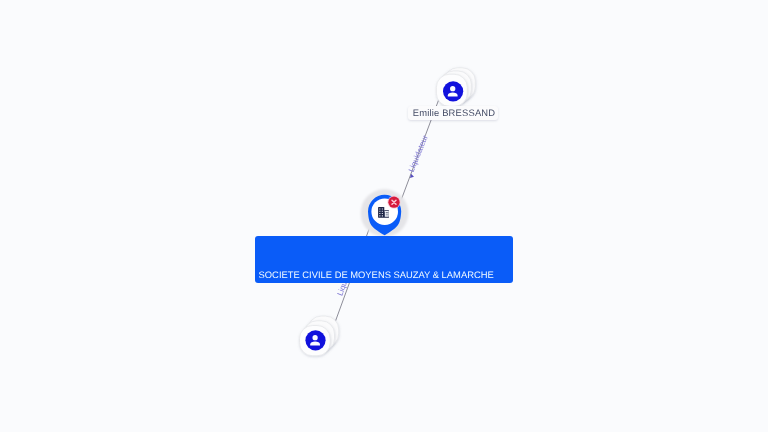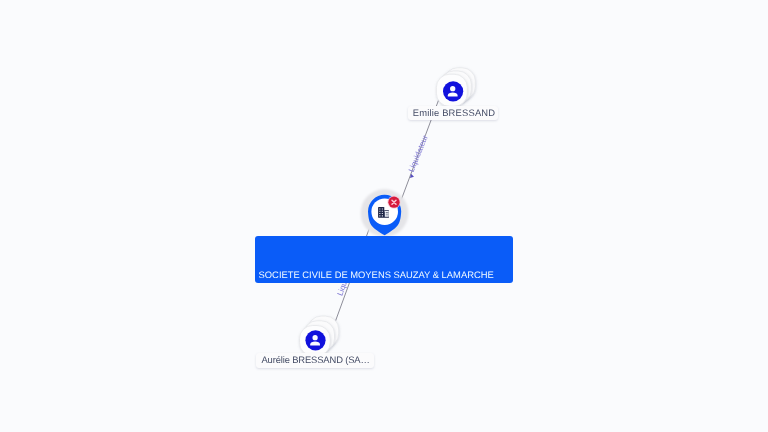--- a/index.html
+++ b/index.html
@@ -110,14 +110,13 @@
     <g>
       <g transform="translate(341.9 296.3) rotate(-69.5)">
         <path d="M 40.4 -1.0 L 45.9 -1.8 L 43.4 2.6 Z" fill="#564dbe"></path>
         <text x="0" y="0" fill="#7a72d2" font-size="7.8" letter-spacing="0.03" font-family="Liberation Sans, sans-serif">Liquidateur</text>
       </g>
     </g>
   </svg>
 
   <div class="nodelabel" style="left:407.6px;top:105.9px;letter-spacing:0.19px;padding:0 3.0px 0 5.1px;">Emilie BRESSAND</div>
   <div class="complabel" style="left:255.2px;top:236.2px;width:251px;"><span>SOCIETE CIVILE DE MOYENS SAUZAY &amp; LAMARCHE</span></div>
-  <div class="nodelabel" style="left:256.2px;top:353.2px;letter-spacing:-0.13px;padding:0 4.0px 0 5.3px;">Aurélie BRESSAND (SA…</div>
 </div>
 
 </body></html>

